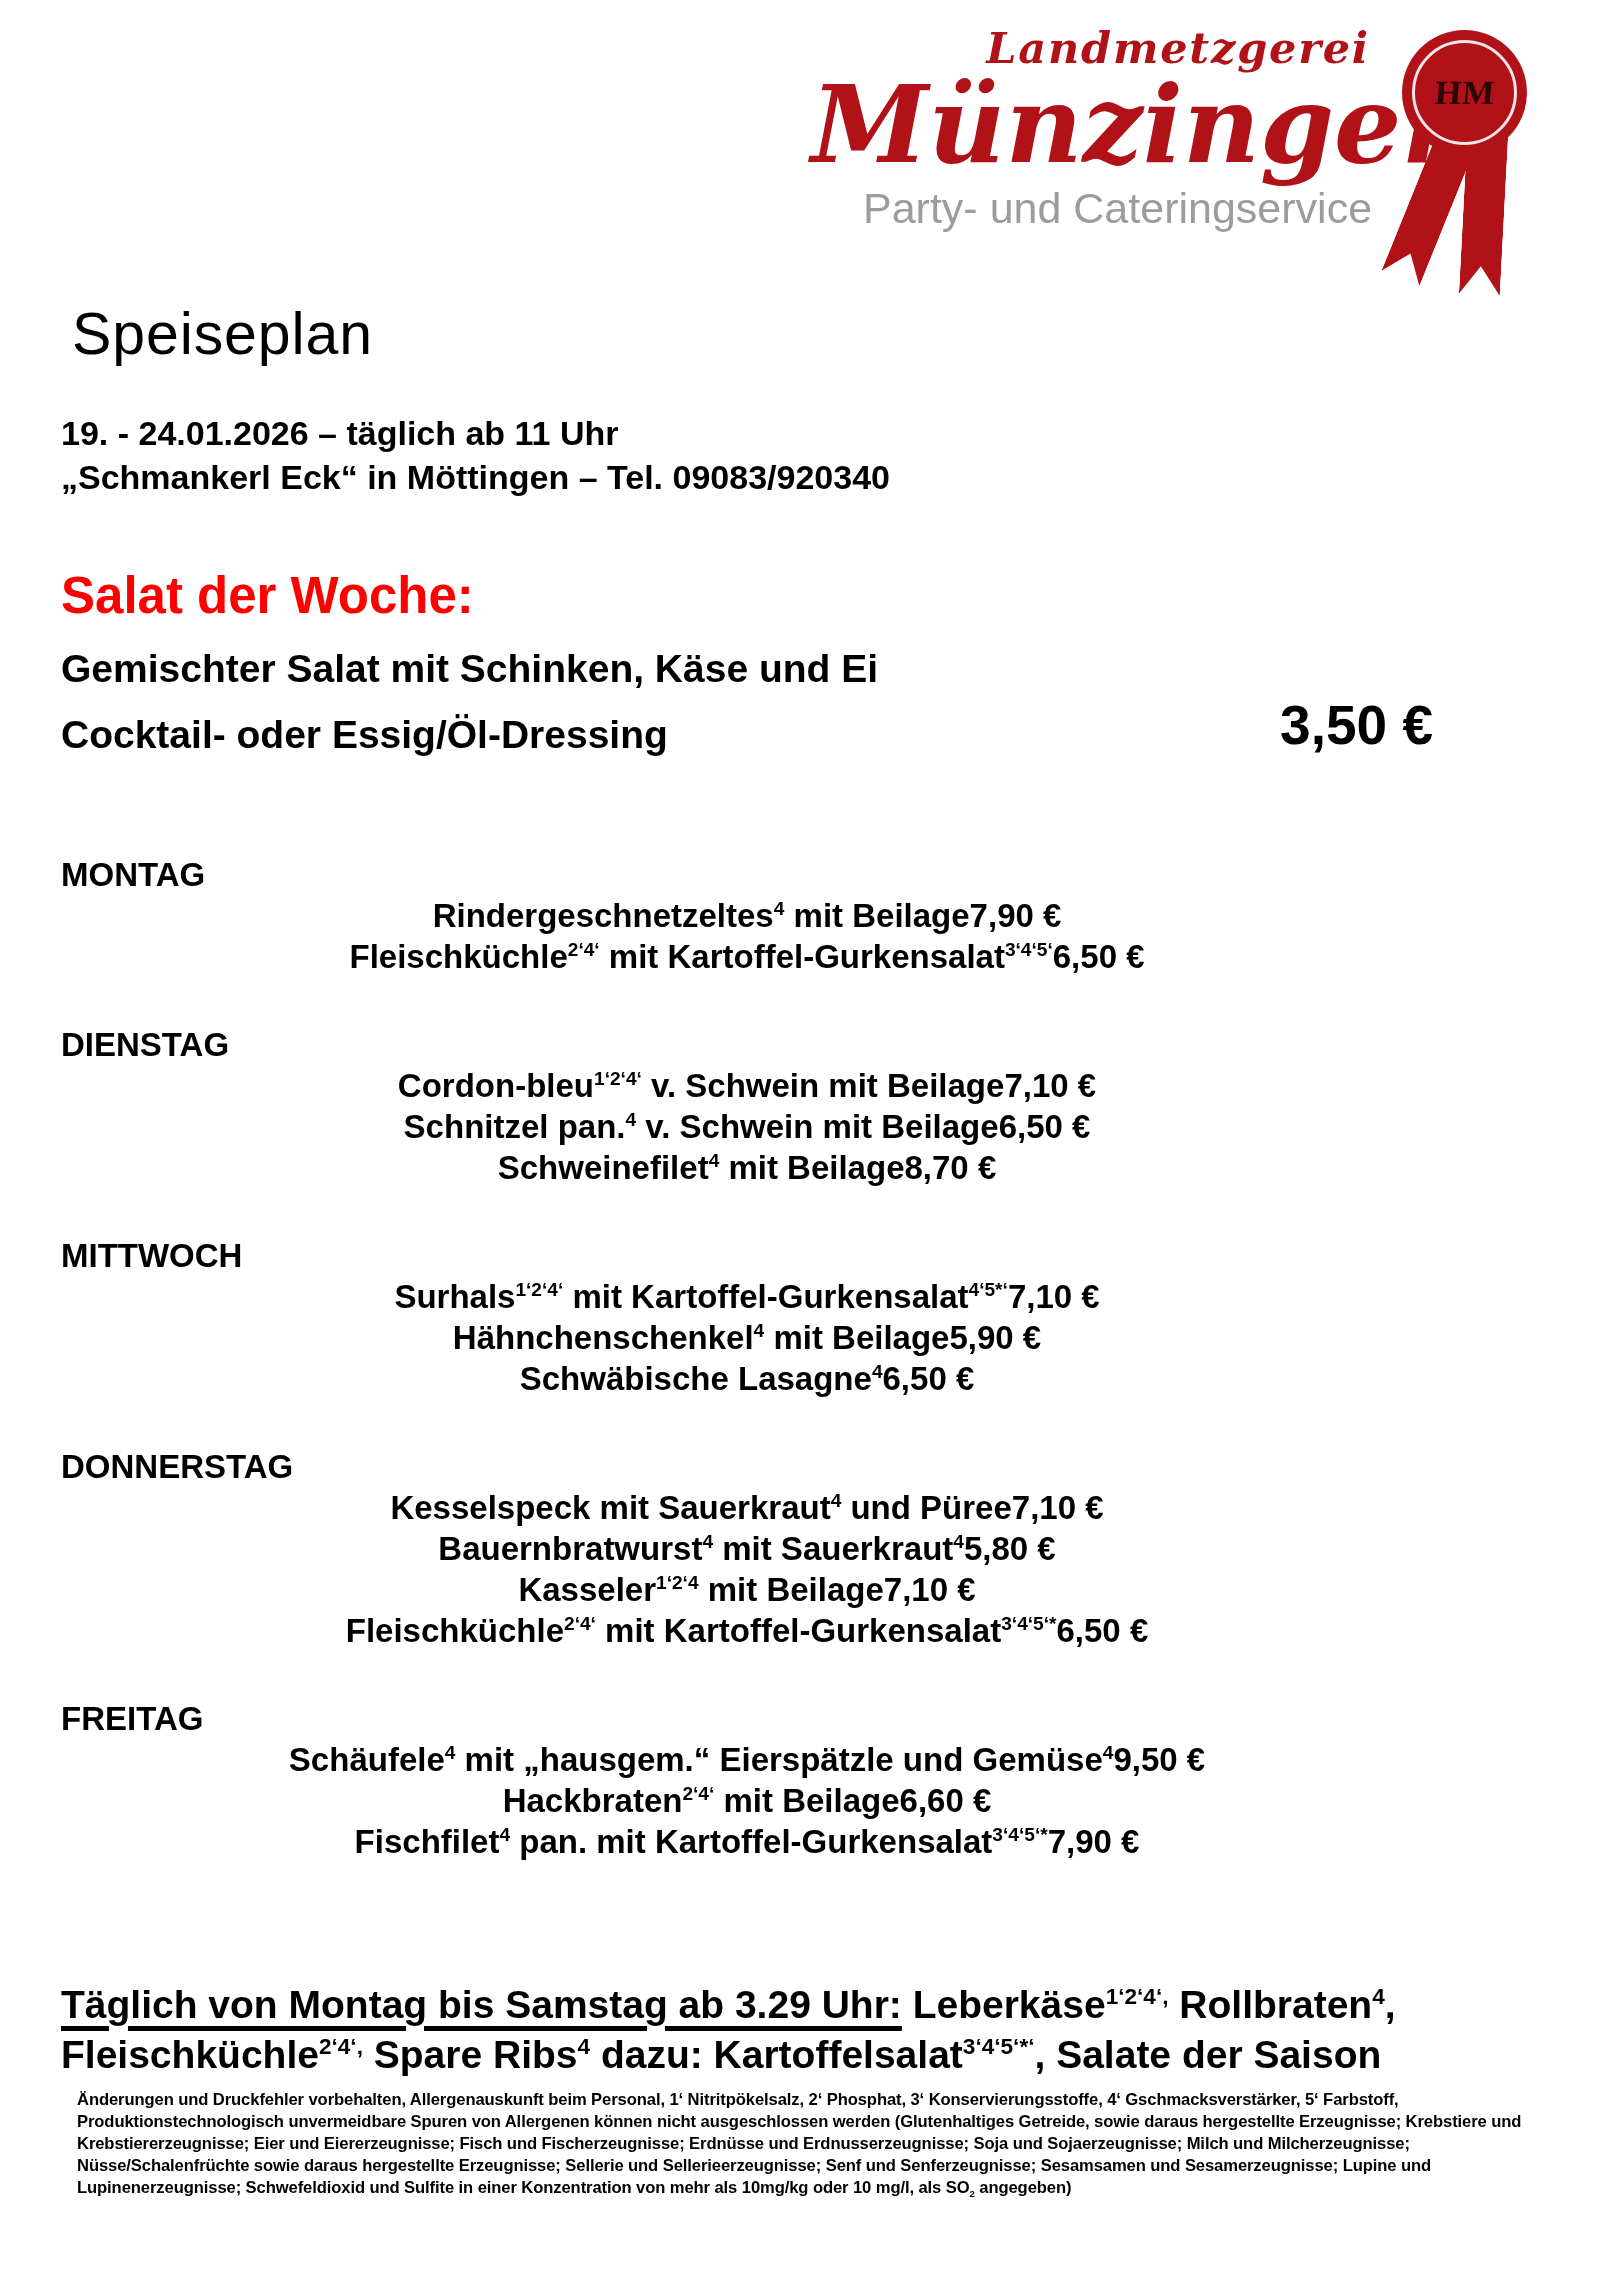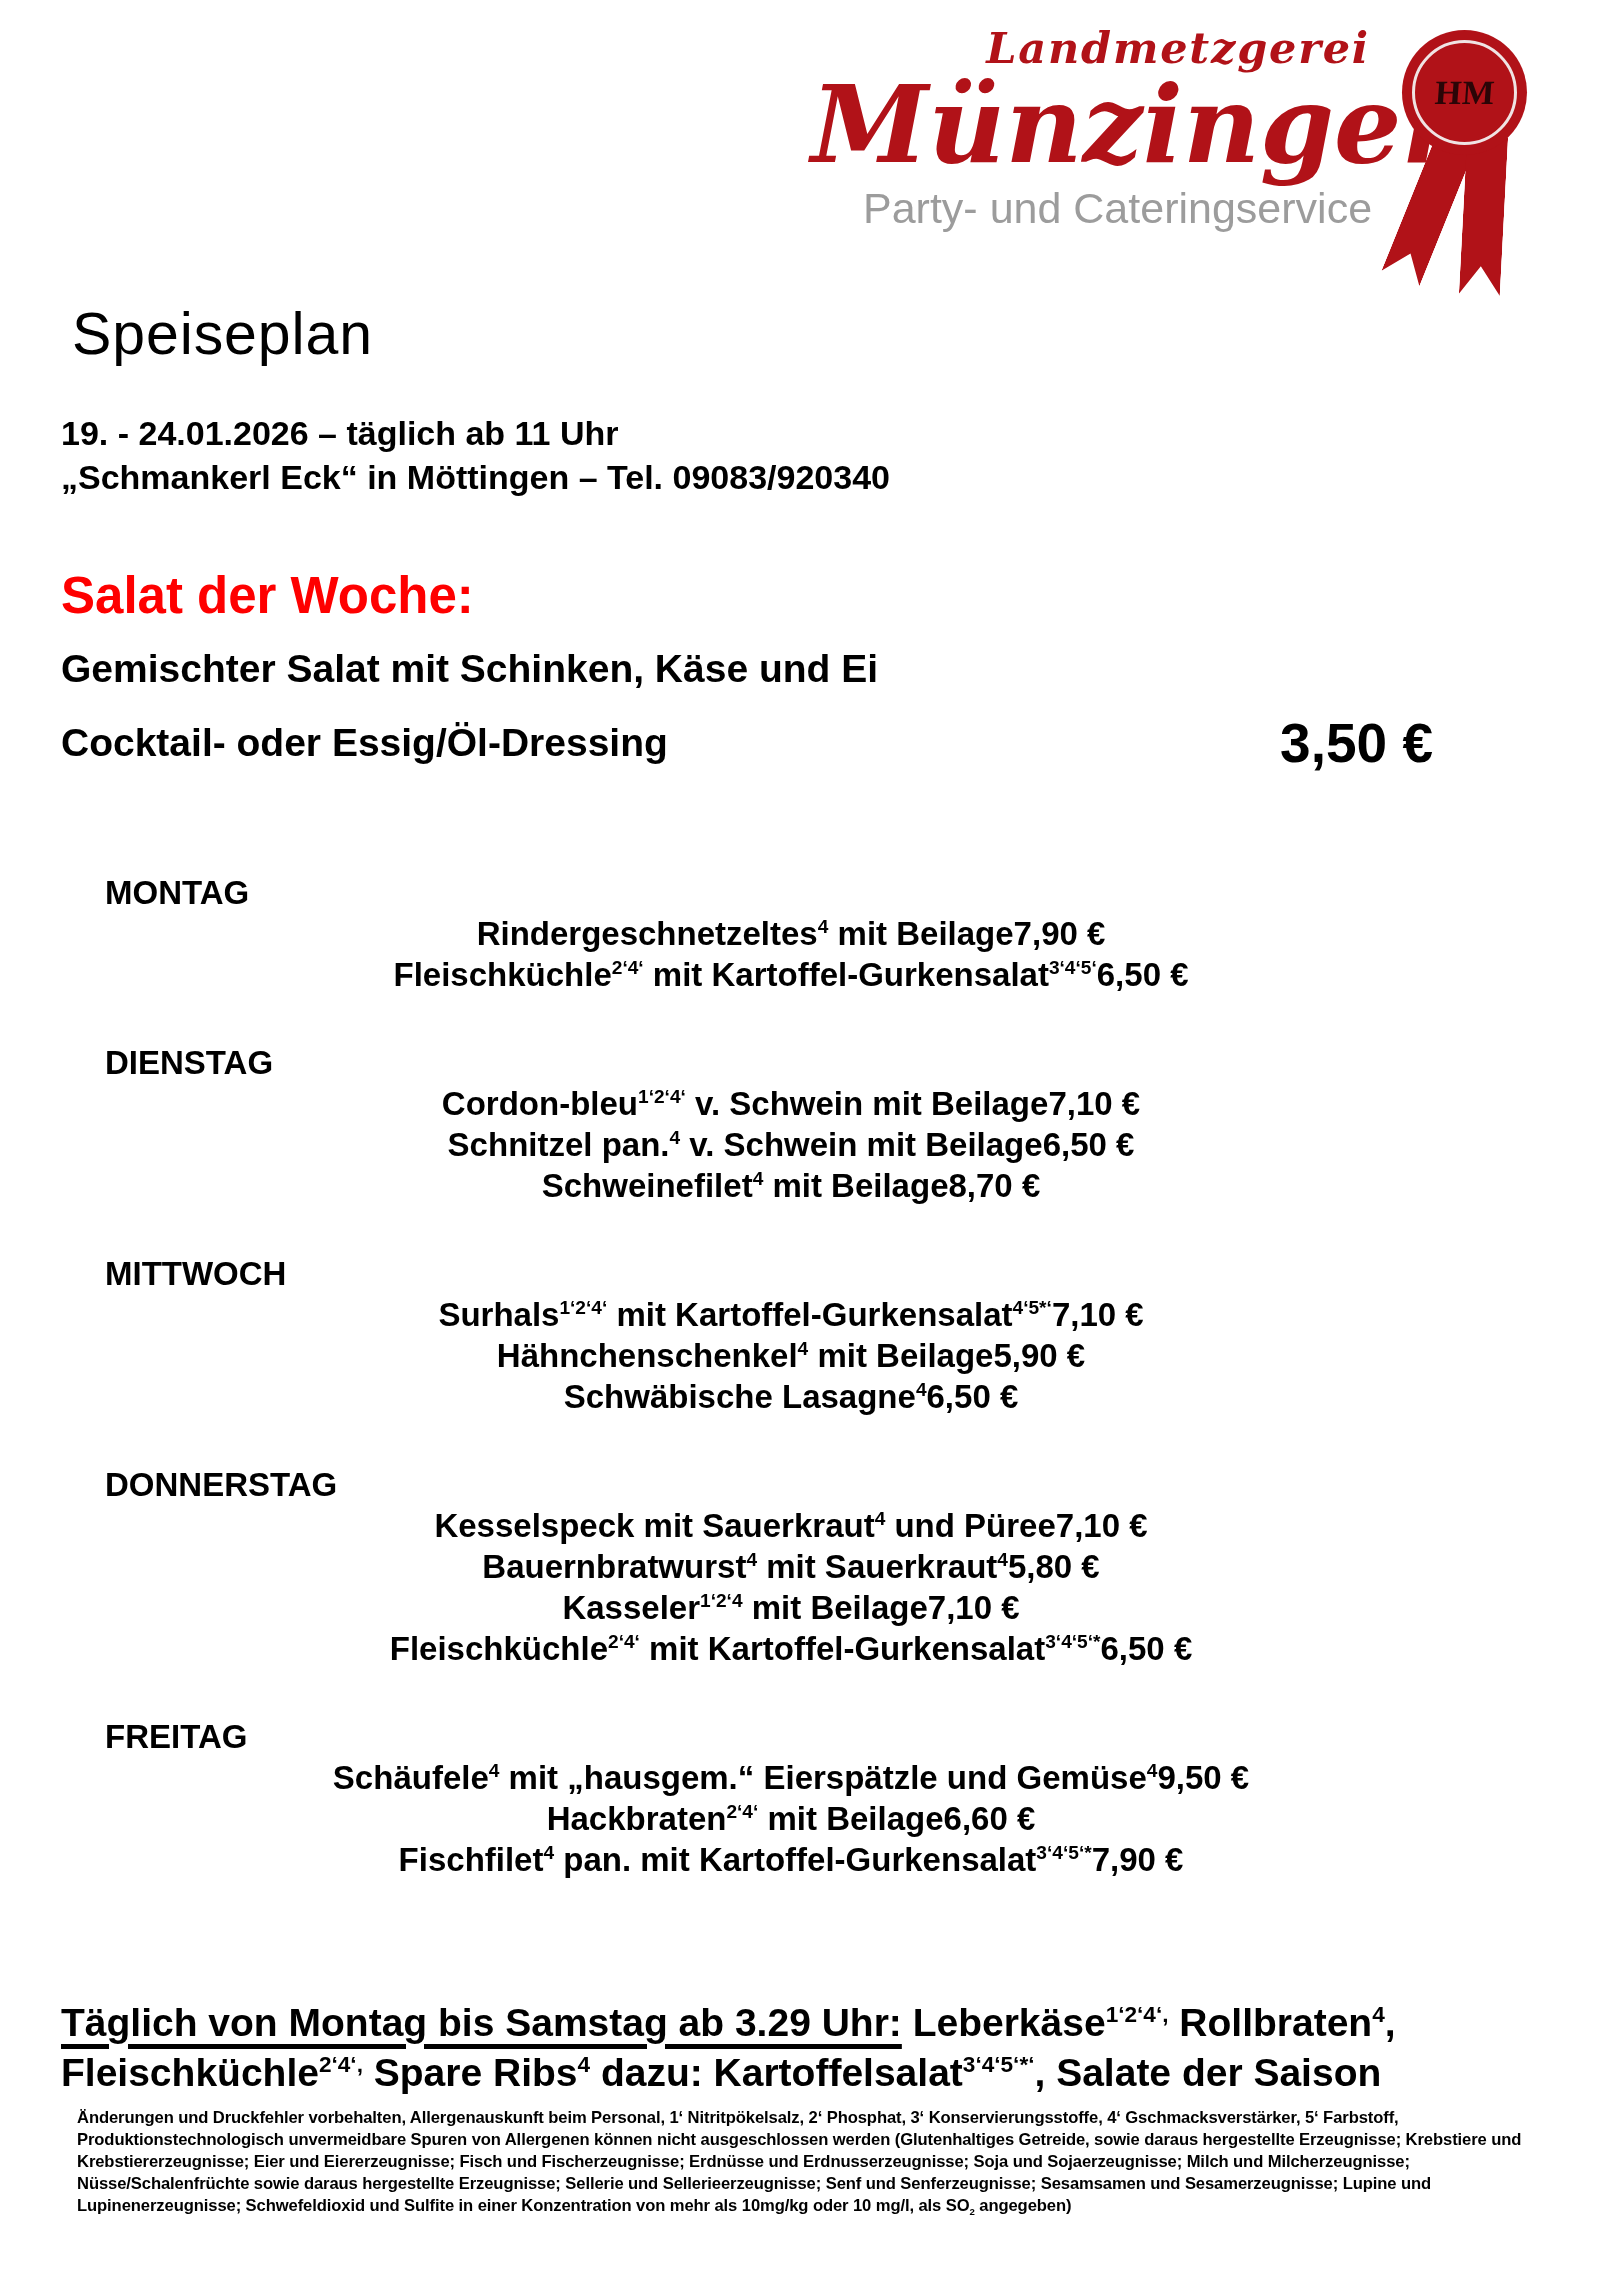--- a/index.html
+++ b/index.html
@@ -46,26 +46,26 @@
   }
 
   
   h1{margin:21.5px 0 0 72px;font-size:59px;font-weight:400;letter-spacing:0.9px;}
   .subhead{margin:43px 0 0 61px;font-size:34px;font-weight:700;line-height:1.32;}
 
   
   .salad{margin-top:66px;padding-left:61px;}
   .salad-title{font-size:51px;font-weight:700;color:var(--accent-red);margin:0;}
   .salad-line1{font-size:39px;font-weight:700;margin-top:21.5px;}
-  .salad-row{width:1372px;display:flex;justify-content:space-between;align-items:center;margin-top:20px;gap:12px;}
+  .salad-row{width:1372px;display:flex;justify-content:space-between;align-items:flex-end;margin-top:2px;gap:12px;}
   .salad-line2{font-size:39px;font-weight:700;}
   .salad-price{font-size:55px;font-weight:700;}
 
   
-  .days{margin-top:97px;padding-left:61px;margin-left:44px;}
+  .days{margin-top:97px;padding-left:61px;}
   .day{margin-bottom:47px;}
   .day-name{font-size:33px;font-weight:700;line-height:41px;}
   .menu-row{width:1372px;display:flex;justify-content:center;
             font-size:33px;font-weight:700;line-height:41px;}
   .item-price{white-space:nowrap;}
 
   
   .daily-note{margin:118px 36px 0 61px;font-size:39px;font-weight:700;line-height:1.28;}
   .daily-note .underline{text-decoration:underline;text-decoration-thickness:5.4px;text-underline-offset:8px;}
   .fineprint{margin:9px 54px 0 77px;font-size:16.6px;font-weight:700;line-height:1.33;letter-spacing:-0.1px;}

